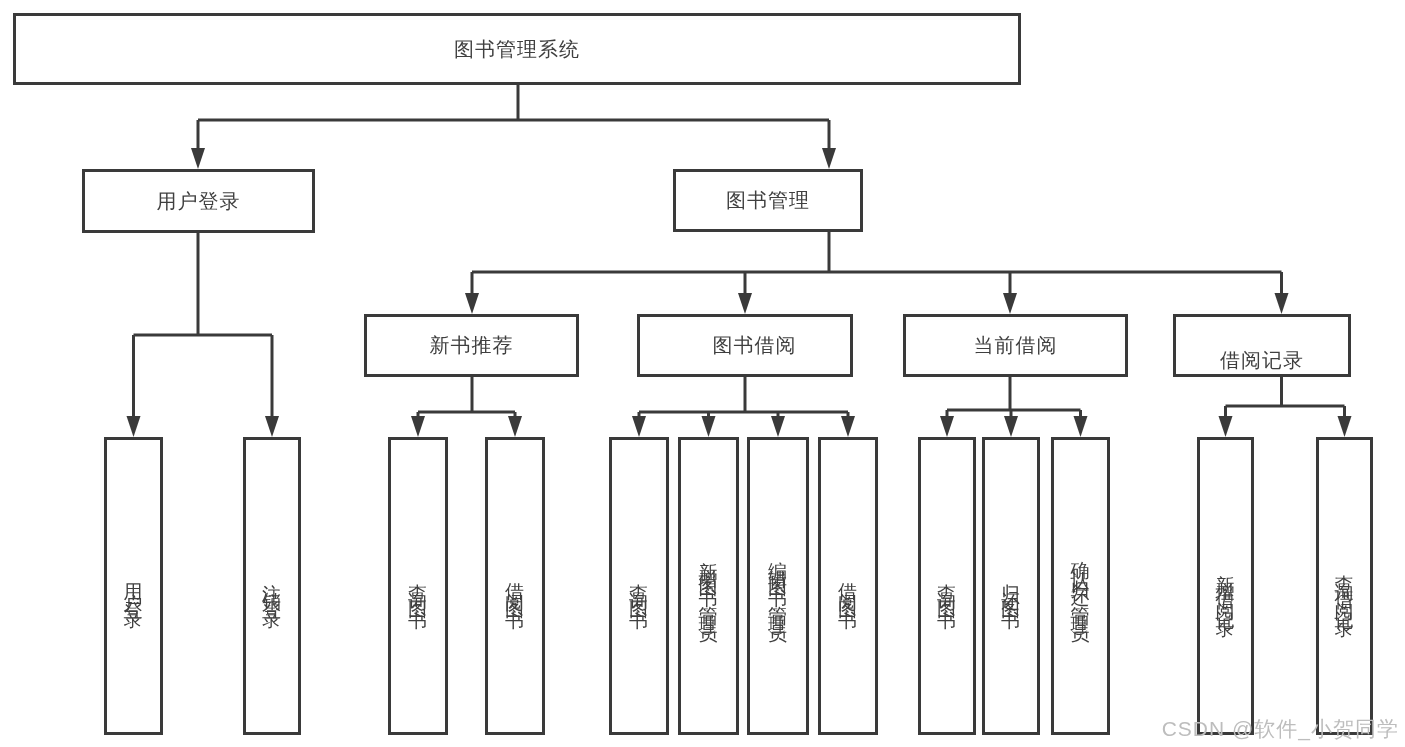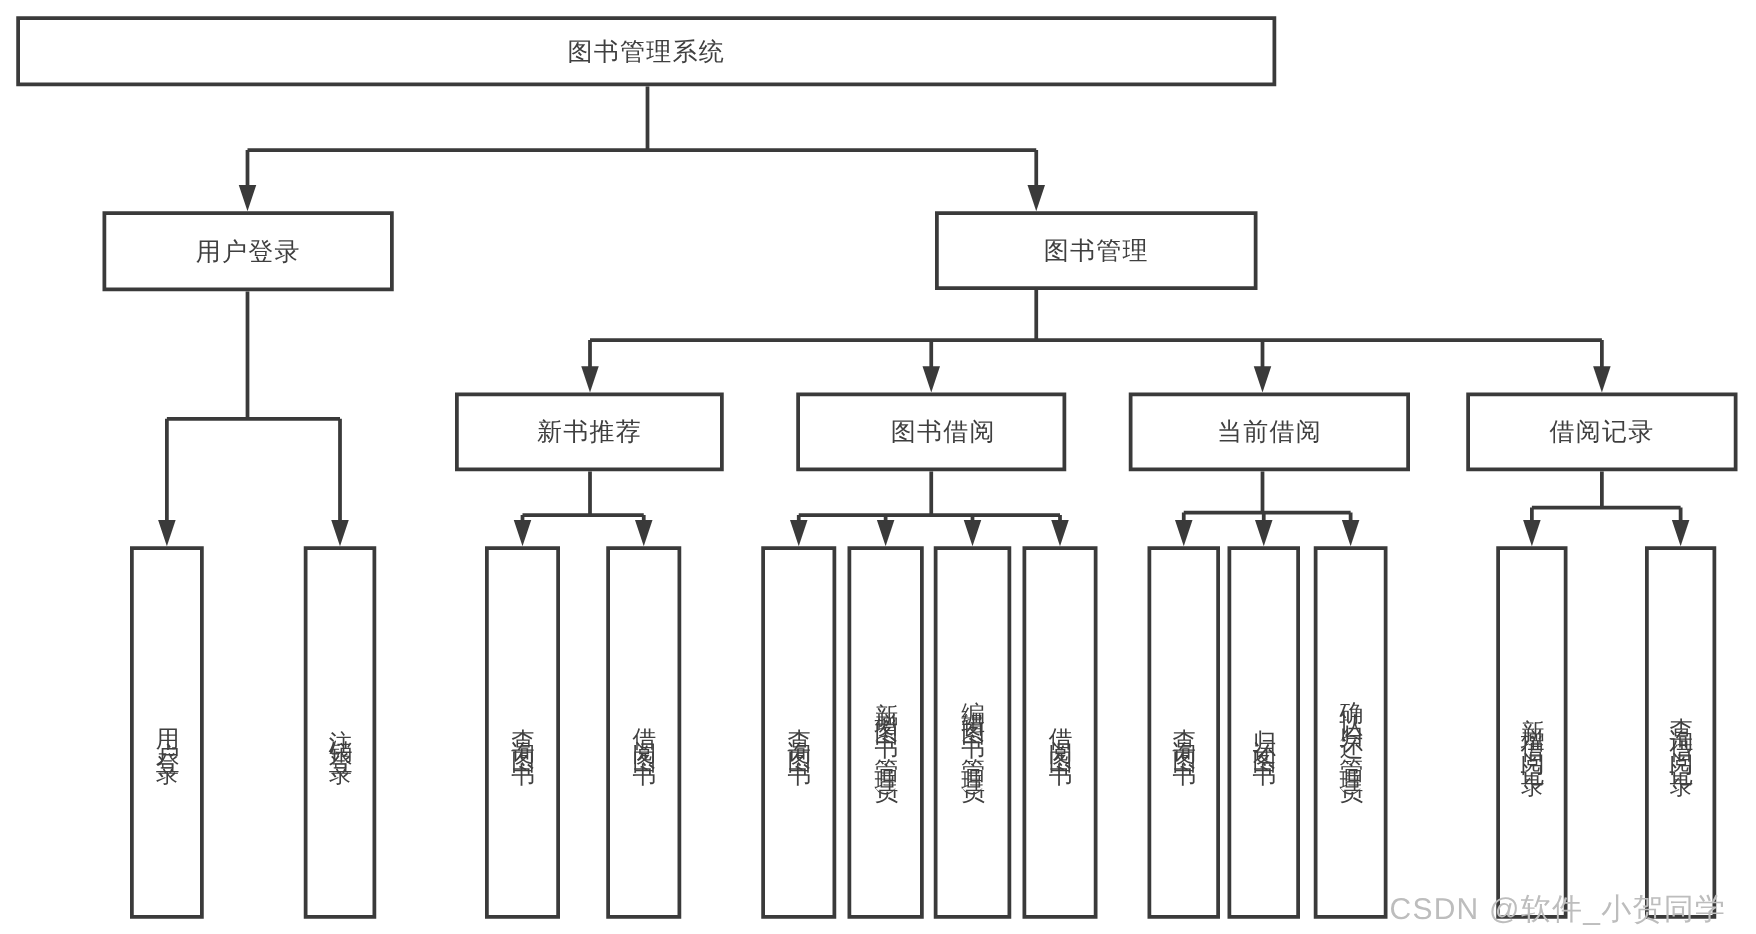--- a/index.html
+++ b/index.html
@@ -32,23 +32,23 @@
   .leaf .vtext {
     writing-mode: vertical-rl;
     text-orientation: mixed;
     font-size: 19px;
     letter-spacing: 9px;
     line-height: 1;
     color: var(--text, #3f3f3f);
   }
   .watermark {
     position: absolute;
-    right: 24px;
+    right: 6px;
     bottom: 4px;
-    font-size: 24px;
+    font-size: 21px;
     color: var(--watermark, #bdbdbd);
     letter-spacing: 1px;
     z-index: 5;
     white-space: nowrap;
   }
 </style>
 </head>
 <body>
 
 <div class="canvas">
@@ -115,41 +115,41 @@
     <g>
       <path d="M1281.5 377 V406"></path>
       <path d="M1225.5 406 H1344.5"></path>
       <path d="M1225.5 406 V417"></path>
       <path d="M1344.5 406 V417"></path>
       <polygon points="1218.5,416 1232.5,416 1225.5,437"></polygon>
       <polygon points="1337.5,416 1351.5,416 1344.5,437"></polygon>
     </g>
   </svg>
 
-  <div class="node" style="left:13px; top:13px; width:1008px; height:56px;">
+  <div class="node" style="left:13px; top:13px; width:1008px; height:72px;">
     <span>图书管理系统</span>
   </div>
 
   <div class="node" style="left:82px; top:169px; width:233px; height:64px;">
     <span>用户登录</span>
   </div>
-  <div class="node" style="left:748px; top:169px; width:258px; height:63px;">
+  <div class="node" style="left:673px; top:169px; width:190px; height:63px;">
     <span>图书管理</span>
   </div>
 
   <div class="node" style="left:364px; top:314px; width:215px; height:63px;">
     <span>新书推荐</span>
   </div>
   <div class="node" style="left:637px; top:314px; width:216px; height:63px;padding-left:19px;">
     <span>图书借阅</span>
   </div>
   <div class="node" style="left:903px; top:314px; width:225px; height:63px;">
     <span>当前借阅</span>
   </div>
-  <div class="node" style="left:1173px; top:314px; width:217px; height:63px;">
+  <div class="node" style="left:1173px; top:314px; width:178px; height:63px;align-items:flex-end;">
     <span>借阅记录</span>
   </div>
 
   <div class="node leaf" style="left:104px; width:59px;">
     <span class="vtext">用户登录</span>
   </div>
   <div class="node leaf" style="left:243px; width:58px;">
     <span class="vtext">注销登录</span>
   </div>
 

